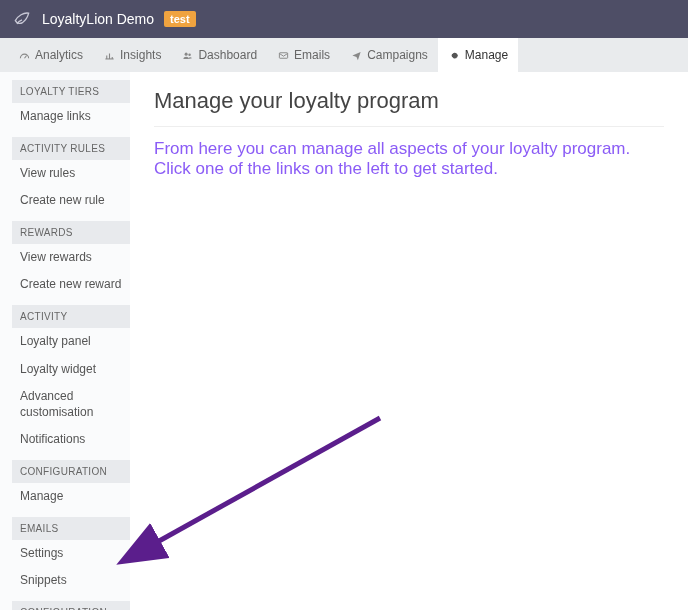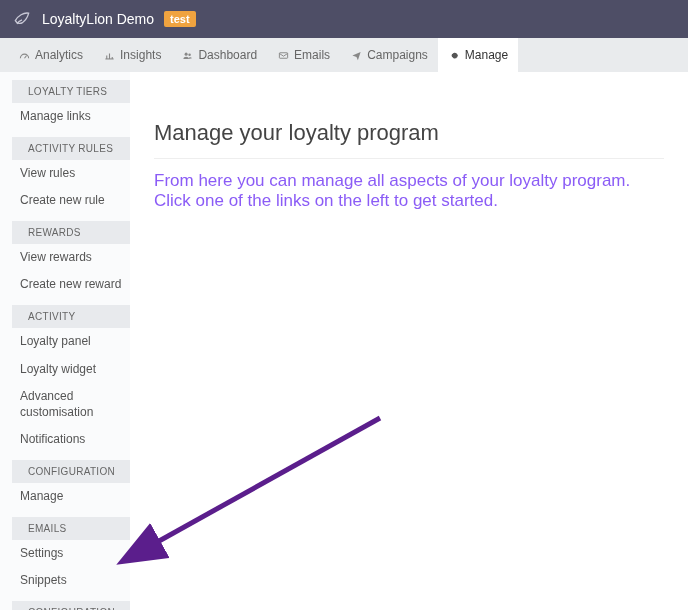--- a/index.html
+++ b/index.html
@@ -72,21 +72,21 @@
     .sidebar {
       width: 130px;
       background: #fafbfc;
       padding: 8px 0 0 12px;
     }
     .side-section-header {
       background: #e8eaed;
       color: #666;
       font-size: 10px;
       font-weight: 400;
-      padding: 6px 16px;
+      padding: 6px 8px;
       letter-spacing: 0.3px;
       margin-right: 0;
     }
     .side-item {
       color: #555;
       font-size: 12px;
       padding: 6px 8px 6px 8px;
       cursor: pointer;
       line-height: 1.3;
     }
@@ -94,21 +94,20 @@
     .main {
       flex: 1;
       padding: 16px 24px;
       position: relative;
     }
     .page-title {
       font-size: 22px;
       font-weight: 400;
       color: #444;
       margin-bottom: 12px;
-      margin-top: 32px;
     }
     .rule {
       border: none;
       border-top: 1px solid #eee;
       margin-bottom: 12px;
     }
     .page-desc {
       font-size: 17px;
       color: #8b5cf6;
     }

